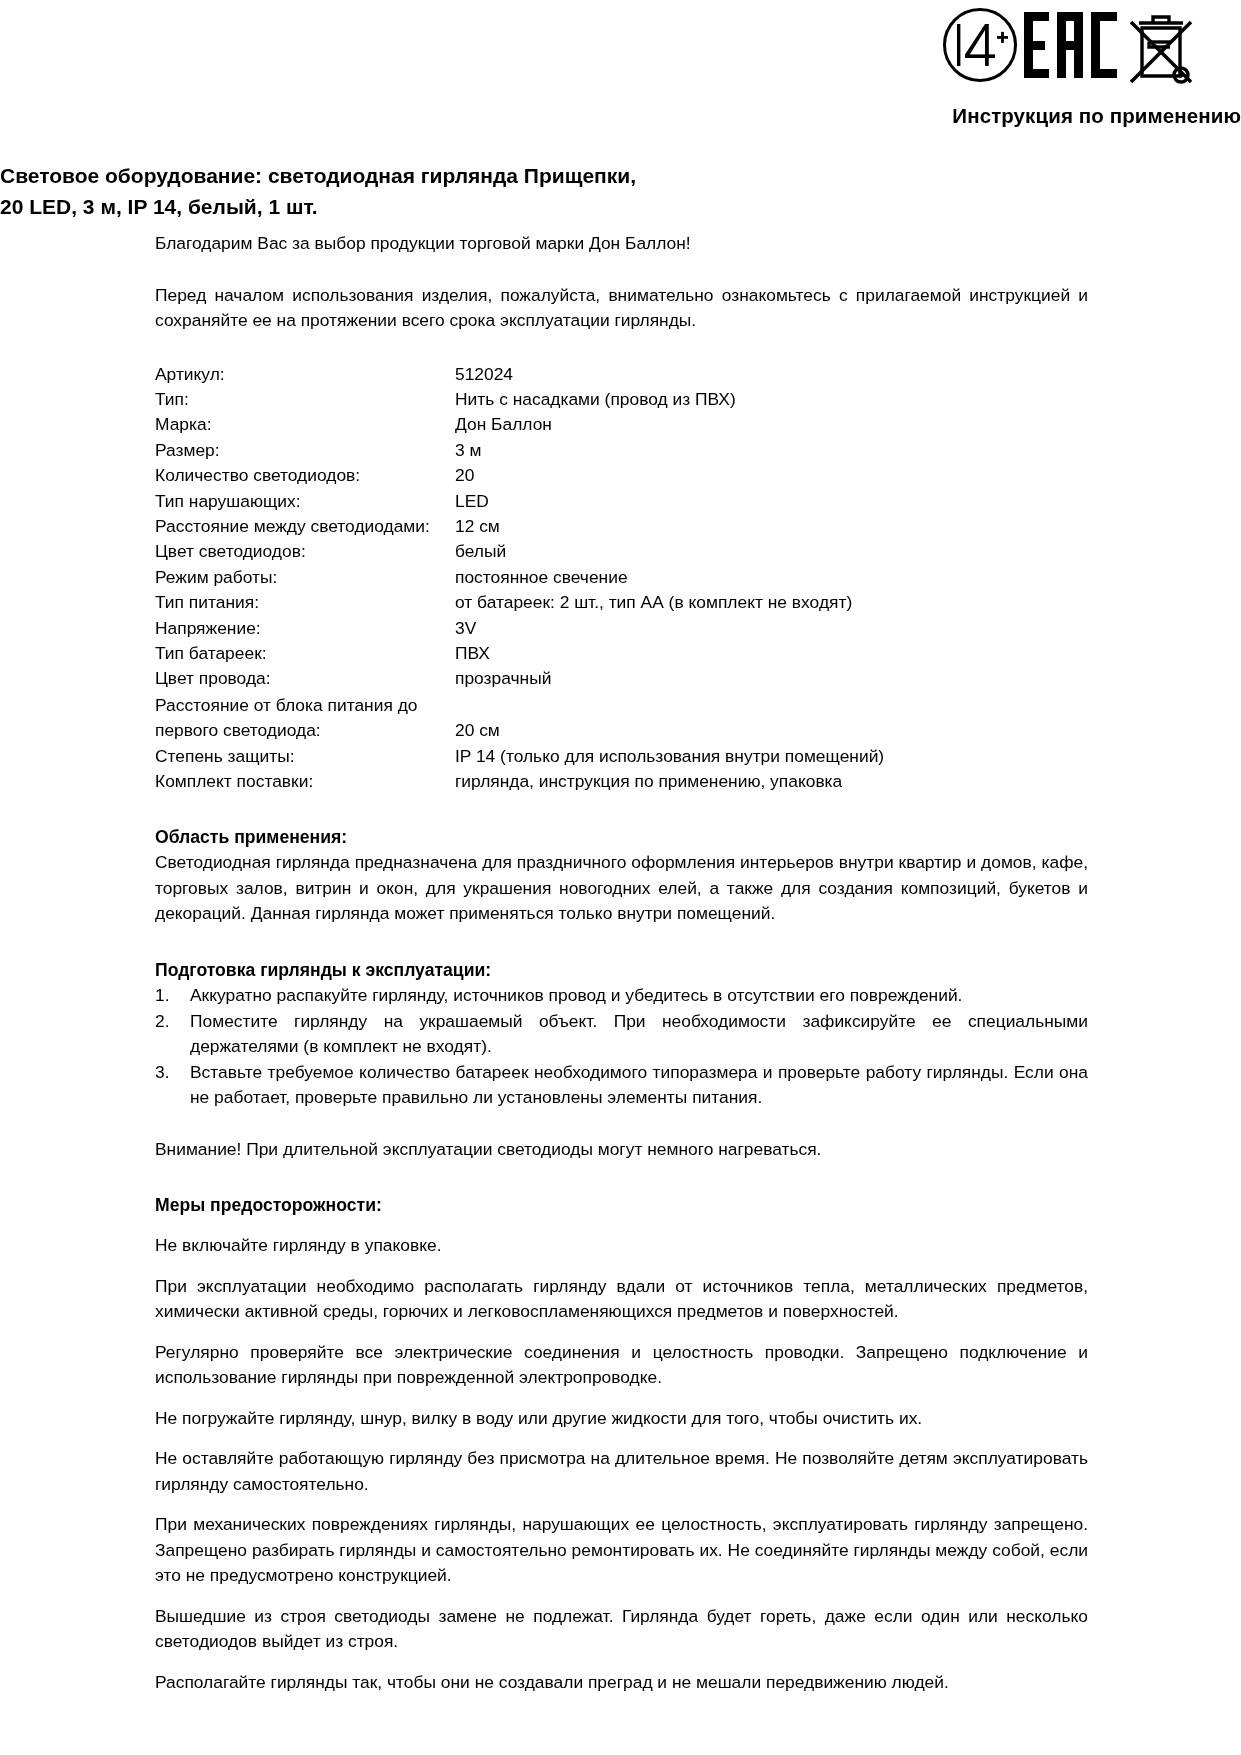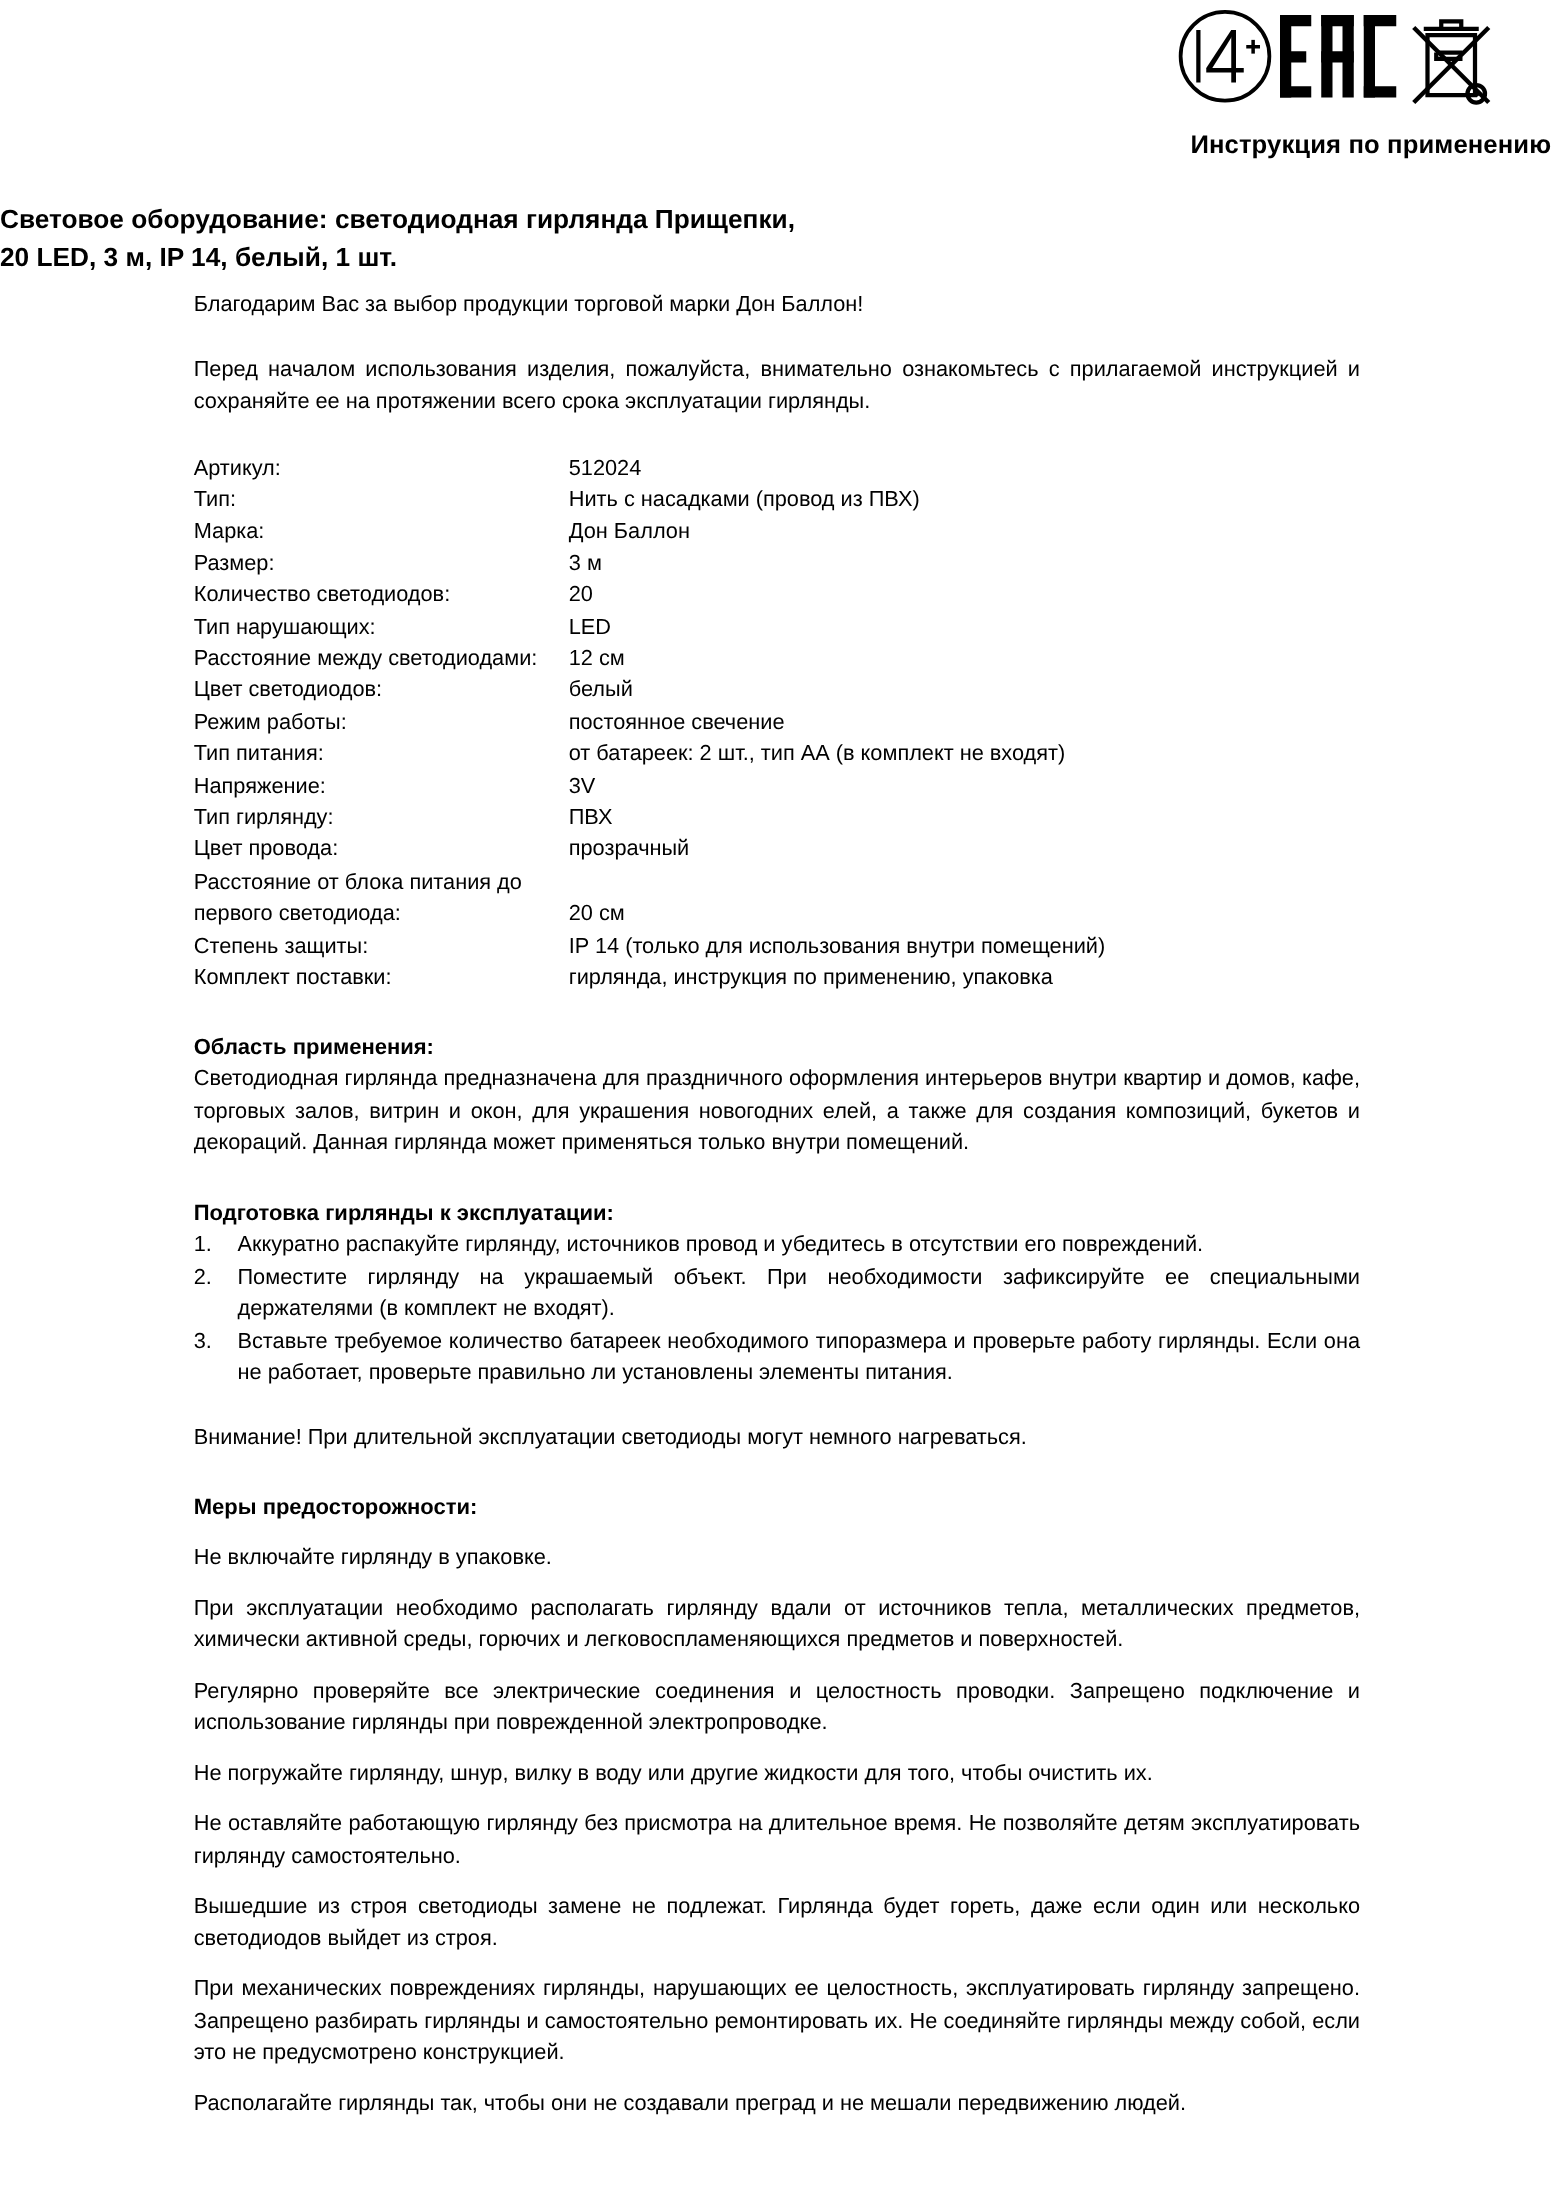--- a/index.html
+++ b/index.html
@@ -266,21 +266,21 @@
         </tr>
         <tr>
           <td class="spec-label">Тип питания:</td>
           <td class="spec-value">от батареек: 2 шт., тип АА (в комплект не входят)</td>
         </tr>
         <tr>
           <td class="spec-label">Напряжение:</td>
           <td class="spec-value">3V</td>
         </tr>
         <tr>
-          <td class="spec-label">Тип гирлянду:</td>
+          <td class="spec-label">Тип батареек:</td>
           <td class="spec-value">ПВХ</td>
         </tr>
         <tr>
           <td class="spec-label">Цвет провода:</td>
           <td class="spec-value">прозрачный</td>
         </tr>
         <tr class="tall">
           <td class="spec-label">Расстояние от блока питания до первого светодиода:</td>
           <td class="spec-value">20 см</td>
         </tr>
@@ -315,19 +315,19 @@
 
     <div class="gap-30"></div>
 
     <h2 class="section-head">Меры предосторожности:</h2>
     <div class="block-lines">
       <p class="para last-of-block">Не включайте гирлянду в упаковке.</p>
       <p class="para">При эксплуатации необходимо располагать гирлянду вдали от источников тепла, металлических предметов, химически активной среды, горючих и легковоспламеняющихся предметов и поверхностей.</p>
       <p class="para">Регулярно проверяйте все электрические соединения и целостность проводки. Запрещено подключение и использование гирлянды при поврежденной электропроводке.</p>
       <p class="para last-of-block">Не погружайте гирлянду, шнур, вилку в воду или другие жидкости для того, чтобы очистить их.</p>
       <p class="para">Не оставляйте работающую гирлянду без присмотра на длительное время. Не позволяйте детям эксплуатировать гирлянду самостоятельно.</p>
+      <p class="para">При механических повреждениях гирлянды, нарушающих ее целостность, эксплуатировать гирлянду запрещено. Запрещено разбирать гирлянды и самостоятельно ремонтировать их. Не соединяйте гирлянды между собой, если это не предусмотрено конструкцией.</p>
       <p class="para">Вышедшие из строя светодиоды замене не подлежат. Гирлянда будет гореть, даже если один или несколько светодиодов выйдет из строя.</p>
-      <p class="para">При механических повреждениях гирлянды, нарушающих ее целостность, эксплуатировать гирлянду запрещено. Запрещено разбирать гирлянды и самостоятельно ремонтировать их. Не соединяйте гирлянды между собой, если это не предусмотрено конструкцией.</p>
       <p class="para last-of-block">Располагайте гирлянды так, чтобы они не создавали преград и не мешали передвижению людей.</p>
     </div>
 
   </div>
 </div>
 
 </body></html>

